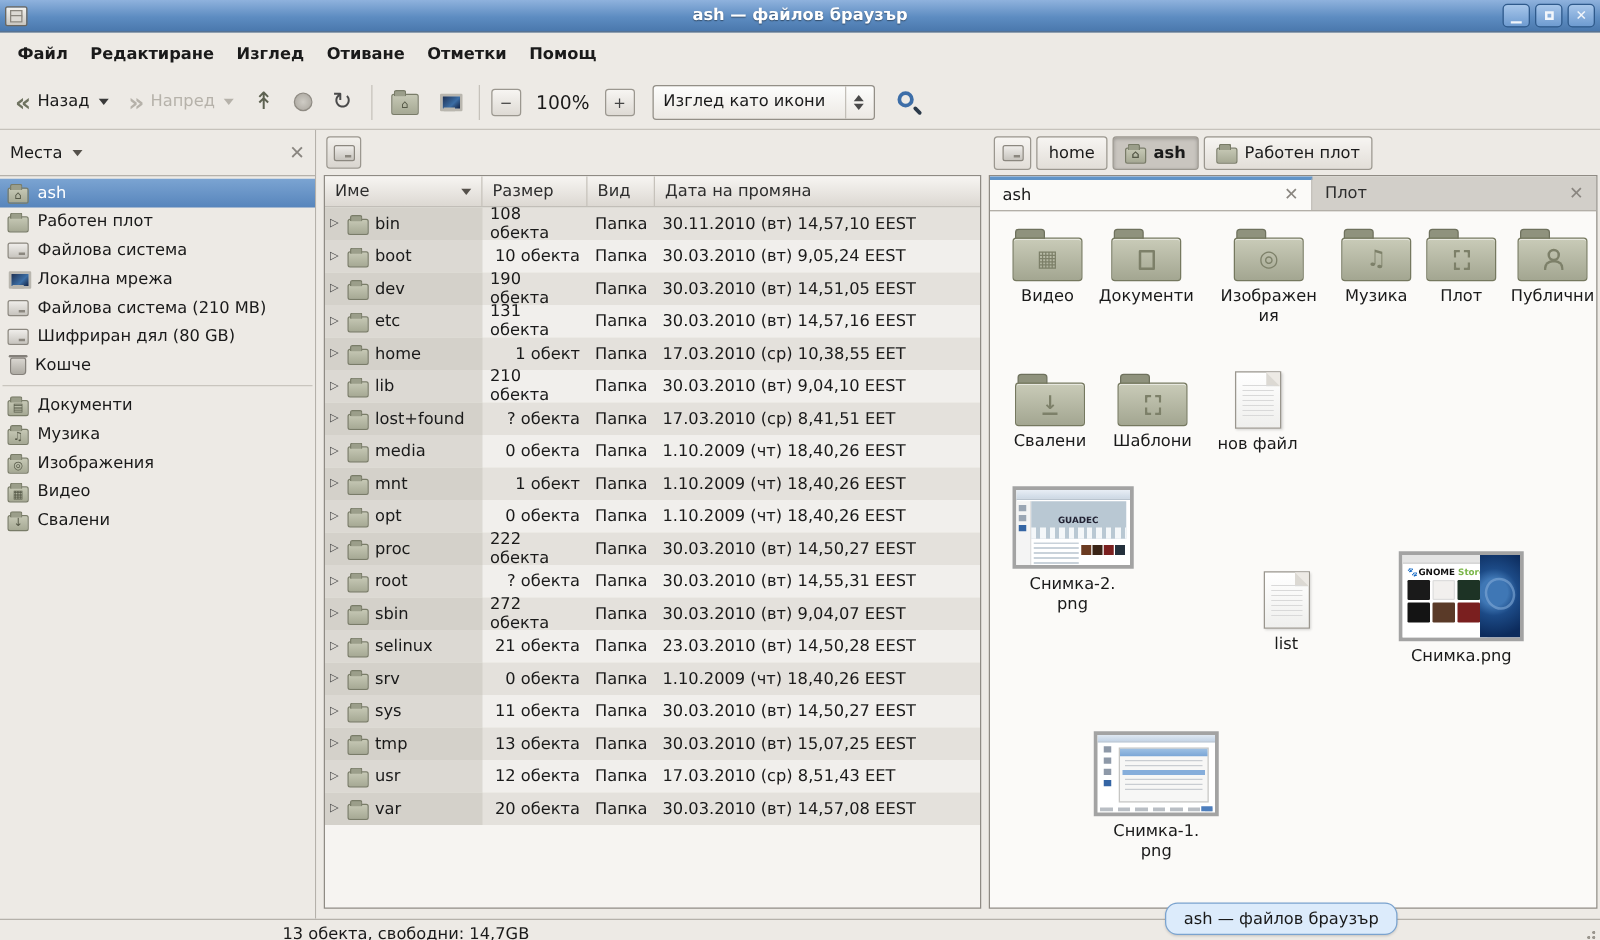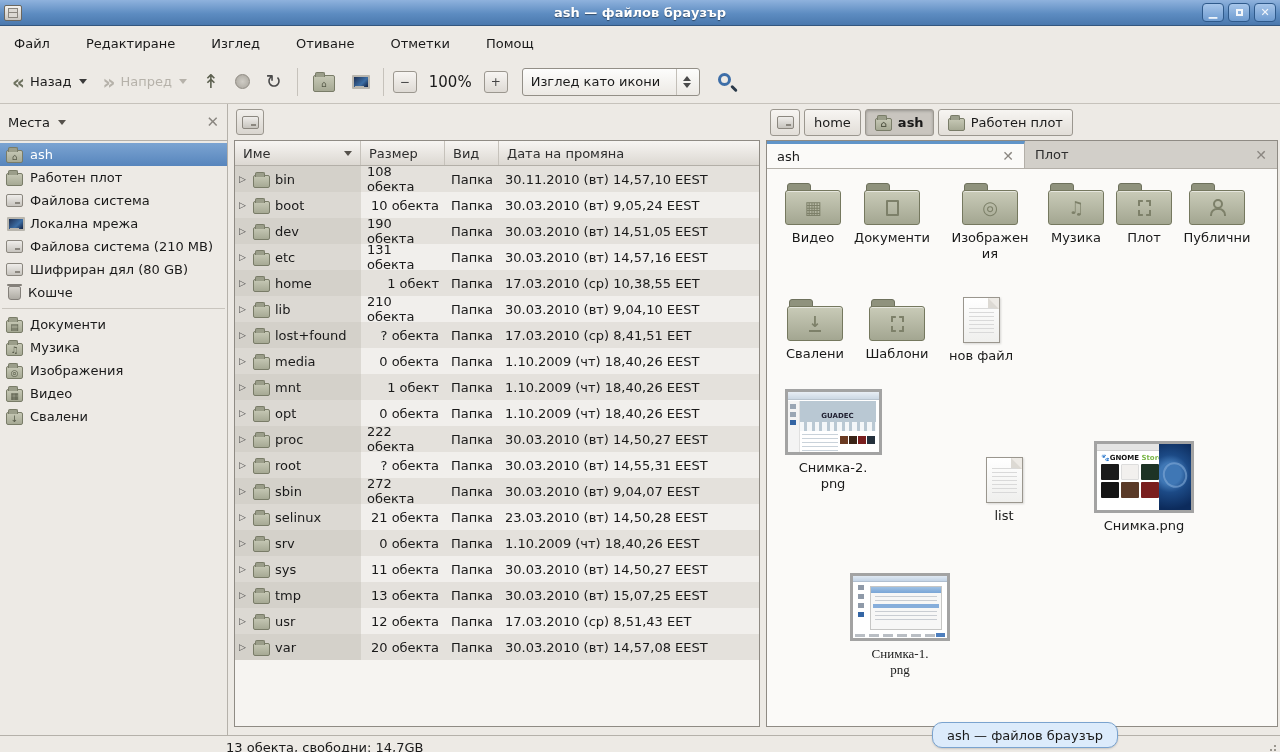--- a/index.html
+++ b/index.html
@@ -10,21 +10,21 @@
   .titlebar { height:26px; background:linear-gradient(#8fb2dd,#5d8cc1 55%,#4a78ad); display:flex; align-items:center; padding:0 4px; position:relative; border-bottom:1px solid #33567e; }
   .win-icon { width:18px; height:16px; background:linear-gradient(#f4f2ee,#c9c6c0); border:1px solid #6b675f; border-radius:2px; position:relative; }
   .win-icon::before, .win-icon::after { content:""; position:absolute; left:3px; right:3px; height:4px; border:1px solid #8a867e; background:#dcd9d3; }
   .win-icon::before { top:2px; } .win-icon::after { bottom:2px; }
   .title-text { position:absolute; left:0; right:0; text-align:center; color:#fff; font-weight:bold; text-shadow:0 1px 1px rgba(0,0,0,.45); }
   .win-btns { margin-left:auto; display:flex; gap:4px; z-index:2; }
   .win-btn { width:22px; height:19px; border:1px solid #2f5a8b; border-radius:4px; background:linear-gradient(#a7c6ea,#6e9bd0); color:#f2f6fb; display:flex; align-items:center; justify-content:center; font-size:11px; line-height:1; }
   .win-btn .sq { width:7px; height:7px; border:2px solid #f2f6fb; }
 
   
-  .menubar { height:24px; display:flex; align-items:center; gap:20px; padding:17px 6px; background:#edeae5; }
+  .menubar { height:24px; display:flex; align-items:center; gap:2px; padding:17px 6px; background:#edeae5;font-weight:bold; }
   .menu-item { padding:3px 8px; }
 
   
   .toolbar { height:44px; display:flex; align-items:center; padding:0 6px; gap:4px; background:#edeae5; border-bottom:1px solid #c6c2bb; }
   .tbtn { display:flex; align-items:center; gap:5px; padding:4px 6px; border-radius:3px; }
   .chev { font-size:20px; line-height:14px; font-weight:bold; color:#6f7360; }
   .chev.dis, .dis { color:#b6b2aa; }
   .caret { width:0; height:0; border-left:4px solid transparent; border-right:4px solid transparent; border-top:5px solid #3a3a3a; margin-left:2px; }
   .caret.dis { border-top-color:#b6b2aa; }
   .tool-ico { font-size:19px; line-height:1; color:#5d6150; }
@@ -48,21 +48,21 @@
   .tri-up { width:0; height:0; border-left:4px solid transparent; border-right:4px solid transparent; border-bottom:5px solid #4a4a4a; }
   .tri-dn { width:0; height:0; border-left:4px solid transparent; border-right:4px solid transparent; border-top:5px solid #4a4a4a; }
   .search-ico { width:13px; height:13px; border:3px solid #3d6ea8; border-radius:50%; position:relative; margin:0 8px 4px 14px; }
   .search-ico::after { content:""; position:absolute; width:8px; height:3px; background:#2b3a4a; transform:rotate(45deg); left:9px; top:11px; border-radius:2px; }
 
   
   .main { display:flex; height:631px; }
   .splitter { width:4px; background:#edeae5; }
 
   
-  .sidebar { width:228px; display:flex; flex-direction:column; border-right:1px solid #bob; border-right:1px solid #b5b1aa; }
+  .sidebar { width:253px; display:flex; flex-direction:column; border-right:1px solid #bob; border-right:1px solid #b5b1aa; }
   .side-head { height:36px; display:flex; align-items:center; padding:0 8px; gap:6px; }
   .side-head .x { margin-left:auto; color:#8a8680; font-size:15px; }
   .side-list { flex:1; background:#edeae5; border-top:1px solid #b5b1aa; padding-top:2px; }
   .side-item { height:23px; display:flex; align-items:center; gap:7px; padding:0 6px; }
   .side-item.sel { background:linear-gradient(#7ba4d2,#5785bc); color:#fff; }
   .side-sep { height:1px; background:#c9c5be; margin:4px 2px; }
 
   
   .midcol { width:530px; display:flex; flex-direction:column; }
   .mid-strip { height:36px; display:flex; align-items:center; padding:0 4px; }
@@ -659,21 +659,21 @@
                 <i style="background:#141414;"></i>
                   <i style="background:#5a3a28;"></i>
                   <i style="background:#7a1f1f;"></i>
               </div>
             </div>
             <div class="wall"></div>
           </div>
           <div class="flabel">Снимка.png</div>
         </div>
 
-        <div class="fitem" style="left:83px; top:404px; width:100px;font-family:Liberation Serif, serif;">
+        <div class="fitem" style="left:83px; top:416px; width:100px;">
           <div class="thumb t-snimka1">
             <div class="chrome"></div>
             <div class="icons">
                 <i></i>
                 <i></i>
                 <i></i>
                 <i class="blue"></i>
               </div>
             <div class="panel">
               <div class="phead"></div>

